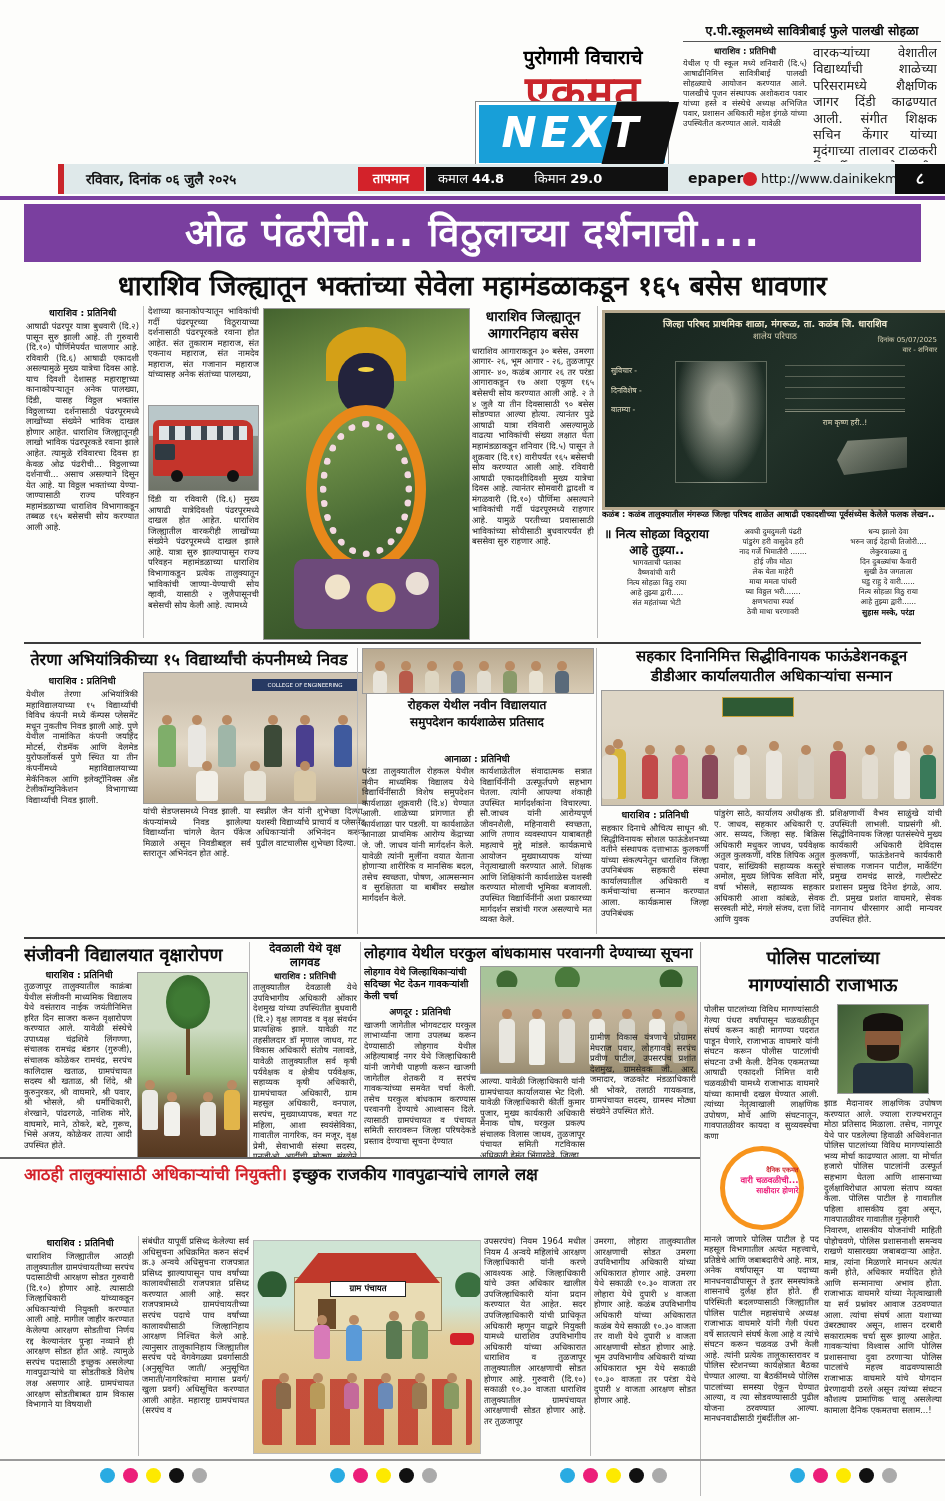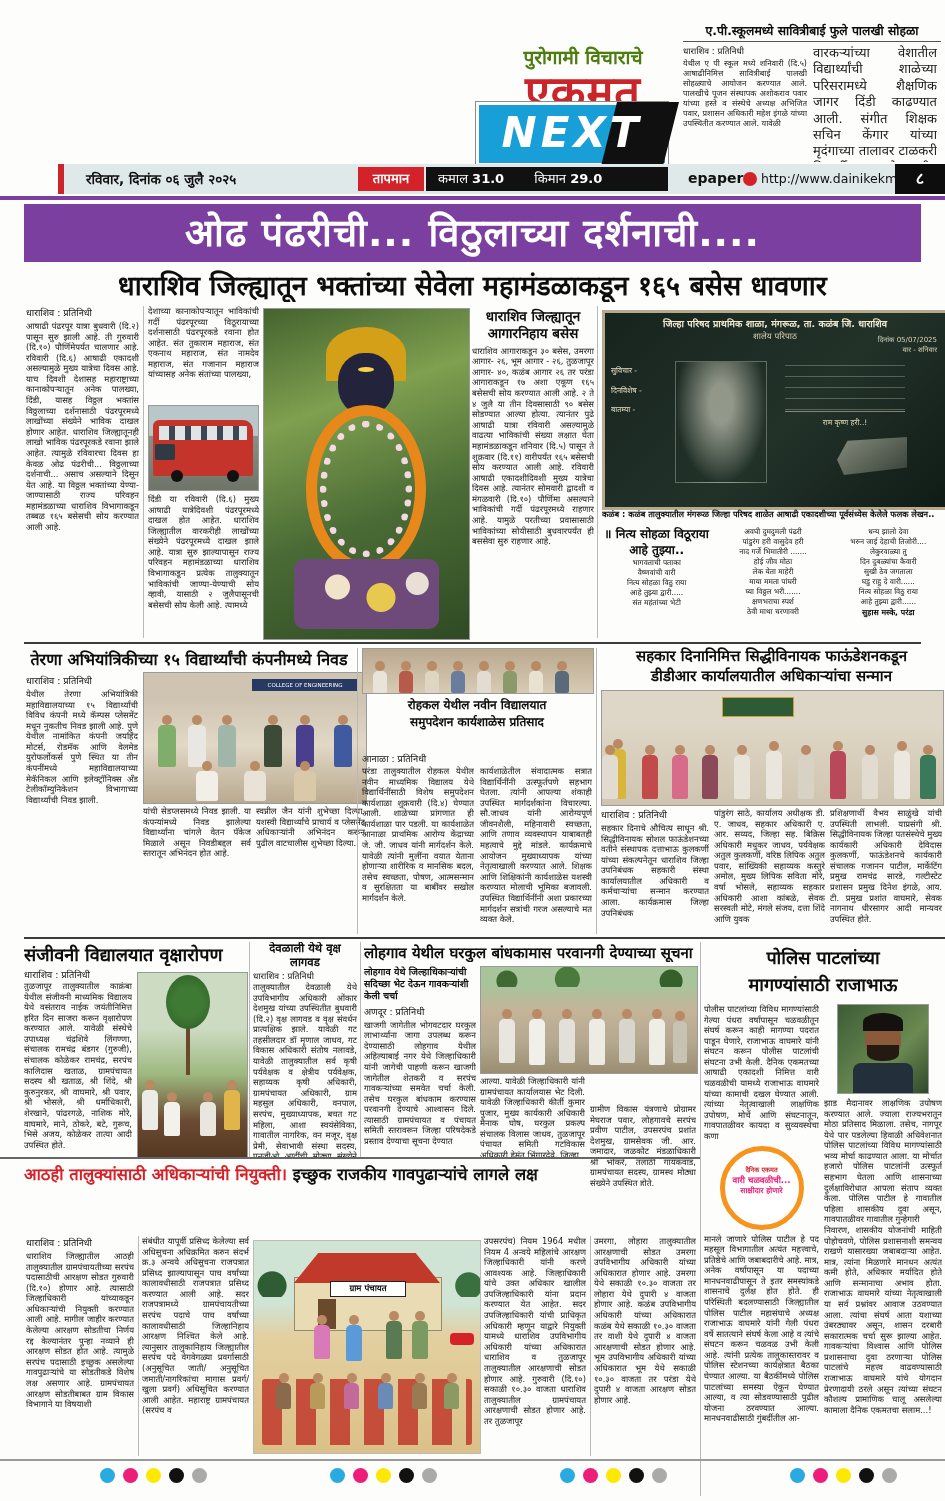--- a/index.html
+++ b/index.html
@@ -1,46 +1,46 @@
 <!DOCTYPE html>
 <html><head>
 <meta charset="utf-8">
 <style>
   html,body{margin:0;padding:0;background:#e9e9e9;font-family:"DejaVu Sans",sans-serif;}
   .page{position:relative;width:945px;height:1501px;background:#fdfdfb;margin:0 auto;overflow:hidden;color:#111;}
   .abs{position:absolute;}
   .clip{overflow:hidden;}
   .just{text-align:justify;text-justify:inter-word;}
   .body-col{font-size:8.4px;line-height:1.26;color:#1a1a1a;}
-  .byline{font-weight:normal;font-size:9.3px;margin-bottom:2px;}
+  .byline{font-weight:bold;font-size:9.3px;text-align:center;margin-bottom:2px;}
   .hl{font-weight:bold;color:#0d0d0d;}
   .center{text-align:center;}
   .prelines{white-space:pre-line;}
   .vrule{position:absolute;width:1px;background:#b9b9b9;}
   .hrule{position:absolute;background:#3c3c3c;}
   .photo{position:absolute;overflow:hidden;border:1px solid #9a9a9a;}
   .pe{position:absolute;border-radius:5px 5px 2px 2px;}
   .pe::before{content:"";position:absolute;left:50%;top:-10px;transform:translateX(-50%);width:10px;height:10px;border-radius:50%;background:#b98a63;}
   .dotrow{position:absolute;display:flex;gap:8px;}
   .dot{width:15px;height:15px;border-radius:50%;}
   
   .m-title{font-weight:bold;letter-spacing:-2px;text-align:center;}
   .next{background:#189fd8;border:3px solid #fff;box-shadow:0 0 0 1px #8a8a8a;color:#fff;font-weight:bold;font-style:italic;text-align:center;}
   .next .blk{position:absolute;right:-6px;top:-3px;bottom:-3px;width:62px;background:#101010;transform:skewX(-14deg);}
   .next .tx{position:relative;z-index:2;font-size:42px;letter-spacing:4px;line-height:56px;}
   .datebar{background:#dfe9ea;}
-  .badge{width:84px;height:84px;border-radius:50%;border:5px solid #f7941d;background:#fff;margin:4px auto;text-align:center;box-sizing:border-box;padding-top:14px;}
+  .badge{width:84px;height:84px;border-radius:50%;border:5px solid #f7941d;background:#fff;margin:4px auto;text-align:right;box-sizing:border-box;padding-top:14px;}
   .poemcol{font-size:7.4px;line-height:1.35;text-align:center;}
 </style>
 </head>
 <body>
 
 <div class="page">
 
-  <div class="abs center" style="left:492px;top:44px;width:182px;font-size:19px;font-weight:bold;color:#4d7c0f;">पुरोगामी विचाराचे</div>
+  <div class="abs center" style="left:492px;top:44px;width:182px;font-size:19px;font-weight:bold;color:#000000;">पुरोगामी विचाराचे</div>
   <div class="abs center" style="left:492px;top:60px;width:182px;font-size:45px;font-weight:bold;color:#c9252b;letter-spacing:1px;">एकमत</div>
   <div class="abs next" style="left:476px;top:102px;width:186px;height:58px;">
     <span class="blk"></span>
     <span class="tx" style="display:block;">NEXT</span>
   </div>
 
   <div class="abs clip" style="left:683px;top:22px;width:258px;height:140px;">
     <div class="hl center" style="font-size:12.3px;white-space:nowrap;border-bottom:1px solid #555;padding-bottom:2px;">ए.पी.स्कूलमध्ये सावित्रीबाई फुले पालखी सोहळा</div>
     <div style="display:flex;gap:6px;margin-top:3px;">
       <div style="width:124px;" class="clip">
@@ -50,21 +50,21 @@
       <div class="body-col just clip" style="width:124px;font-size:13px;height:120px;">वारकऱ्यांच्या वेशातील विद्यार्थ्यांची शाळेच्या परिसरामध्ये शैक्षणिक जागर दिंडी काढण्यात आली. संगीत शिक्षक सचिन केंगार यांच्या मृदंगाच्या तालावर टाळकरी विद्यार्थी नृत्यामध्ये तल्लीन झाले. कार्यक्रमाच्या यशस्वीतेसाठी शाळेतील शिक्षिका प्रांजली हुल्याणे, आशा मुंडे, स्नेहल गुंड यांनी परिश्रम घेतले.</div>
     </div>
   </div>
 
   <div class="abs datebar" style="left:58px;top:164px;width:887px;height:30px;">
     <div class="abs" style="left:0;top:0;width:6px;height:30px;background:#c9252b;"></div>
     <div class="abs" style="left:16px;top:6px;font-size:13.5px;font-weight:bold;margin-left:12px;">रविवार, दिनांक ०६ जुलै २०२५</div>
     <div class="abs center" style="left:300px;top:3px;width:66px;height:24px;background:#d3222a;color:#fff;font-size:13px;font-weight:bold;line-height:24px;">तापमान</div>
     <div class="abs" style="left:368px;top:3px;width:242px;height:24px;background:#111;color:#fff;font-size:13px;line-height:24px;">
       <span style="margin-left:12px;">कमाल</span>
-      <span style="font-weight:bold;">31.0</span>
+      <span style="font-weight:bold;">44.8</span>
       <span style="margin-left:26px;">किमान</span>
       <span style="font-weight:bold;">29.0</span>
     </div>
     <div class="abs" style="left:630px;top:6px;font-size:14px;font-weight:bold;">epaper</div>
     <span class="abs" style="left:685px;top:8px;width:14px;height:14px;border-radius:50%;background:#d3222a;display:inline-block;"></span>
     <div class="abs" style="left:703px;top:7px;font-size:12.5px;">http://www.dainikekmat.com</div>
     <div class="abs center" style="right:0;top:0;width:50px;height:30px;background:#0d0d0d;color:#fff;font-size:16px;font-weight:bold;line-height:30px;">८</div>
   </div>
 
   <div class="abs" style="left:0;top:196px;width:945px;height:4px;background:#7a3f9f;"></div>
@@ -252,21 +252,21 @@
     <span class="abs" style="left:0;top:0;width:216px;height:20px;background:radial-gradient(circle at 12% 70%,#3f6a34 10px,transparent 11px),radial-gradient(circle at 40% 60%,#4a7a3c 12px,transparent 13px),radial-gradient(circle at 88% 70%,#35602c 11px,transparent 12px);"></span>
     <span class="pe" style="left:18px;bottom:10px;width:16px;height:44px;background:#e8e6df;"></span>
     <span class="pe" style="left:48px;bottom:8px;width:16px;height:46px;background:#f0efe9;"></span>
     <span class="pe" style="left:78px;bottom:10px;width:16px;height:44px;background:#e2e0d8;"></span>
     <span class="pe" style="left:108px;bottom:8px;width:16px;height:46px;background:#ecebe4;"></span>
     <span class="pe" style="left:138px;bottom:10px;width:16px;height:44px;background:#d8d6cc;"></span>
     <span class="pe" style="left:168px;bottom:8px;width:16px;height:46px;background:#eeede6;"></span>
     <span class="pe" style="left:192px;bottom:10px;width:14px;height:42px;background:#c8c2b2;"></span>
   </div>
   <div class="abs body-col just clip" style="left:480px;top:1076px;width:105px;height:82px;">आल्या. यावेळी जिल्हाधिकारी यांनी ग्रामपंचायत कार्यालयास भेट दिली. यावेळी जिल्हाधिकारी कीर्ती कुमार पुजार, मुख्य कार्यकारी अधिकारी मैनाक घोष, घरकुल प्रकल्प संचालक विलास जाधव, तुळजापूर पंचायत समिती गटविकास अधिकारी हेमंत भिंगारदेवे, जिल्हा</div>
-  <div class="abs body-col just clip" style="left:590px;top:1104px;width:106px;height:82px;">ग्रामीण विकास यंत्रणाचे प्रोग्रामर मेघराज पवार, लोहगावचे सरपंच प्रवीण पाटील, उपसरपंच प्रशांत देशमुख, ग्रामसेवक जी. आर. जमादार, जळकोट मंडळाधिकारी श्री भोकरे, तलाठी गायकवाड, ग्रामपंचायत सदस्य, ग्रामस्थ मोठ्या संख्येने उपस्थित होते.</div>
+  <div class="abs body-col just clip" style="left:590px;top:1032px;width:106px;height:82px;">ग्रामीण विकास यंत्रणाचे प्रोग्रामर मेघराज पवार, लोहगावचे सरपंच प्रवीण पाटील, उपसरपंच प्रशांत देशमुख, ग्रामसेवक जी. आर. जमादार, जळकोट मंडळाधिकारी श्री भोकरे, तलाठी गायकवाड, ग्रामपंचायत सदस्य, ग्रामस्थ मोठ्या संख्येने उपस्थित होते.</div>
 
   <div class="vrule" style="left:700px;top:942px;height:554px;"></div>
 
   <div class="abs hl center" style="left:704px;top:944px;width:238px;font-size:18px;line-height:1.5;">
     <div>पोलिस पाटलांच्या</div>
     <div>मागण्यांसाठी राजाभाऊ</div>
   </div>
   <div class="abs clip" style="left:704px;top:1004px;width:115px;height:490px;">
     <div class="body-col just">पोलीस पाटलांच्या विविध मागण्यांसाठी गेल्या पंधरा वर्षांपासून चळवळीतून संघर्ष करून काही मागण्या पदरात पाडून घेणारे, राजाभाऊ वाघमारे यांनी संघटन करून पोलीस पाटलांची संघटना उभी केली. दैनिक एकमतच्या आषाढी एकादशी निमित्त वारी चळवळीची यामध्ये राजाभाऊ वाघमारे यांच्या कामाची दखल घेण्यात आली. त्यांच्या नेतृत्वाखाली लाक्षणिक उपोषण, मोर्चे आणि संघटनातून, गावपातळीवर कायदा व सुव्यवस्थेचा कणा</div>
     <div class="badge">

